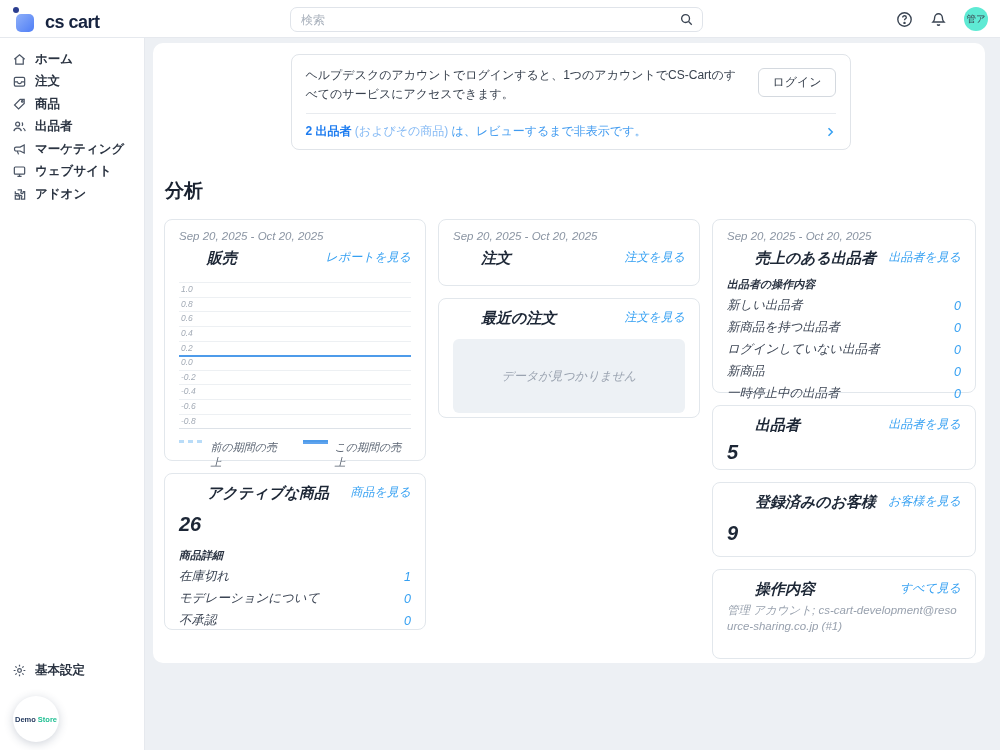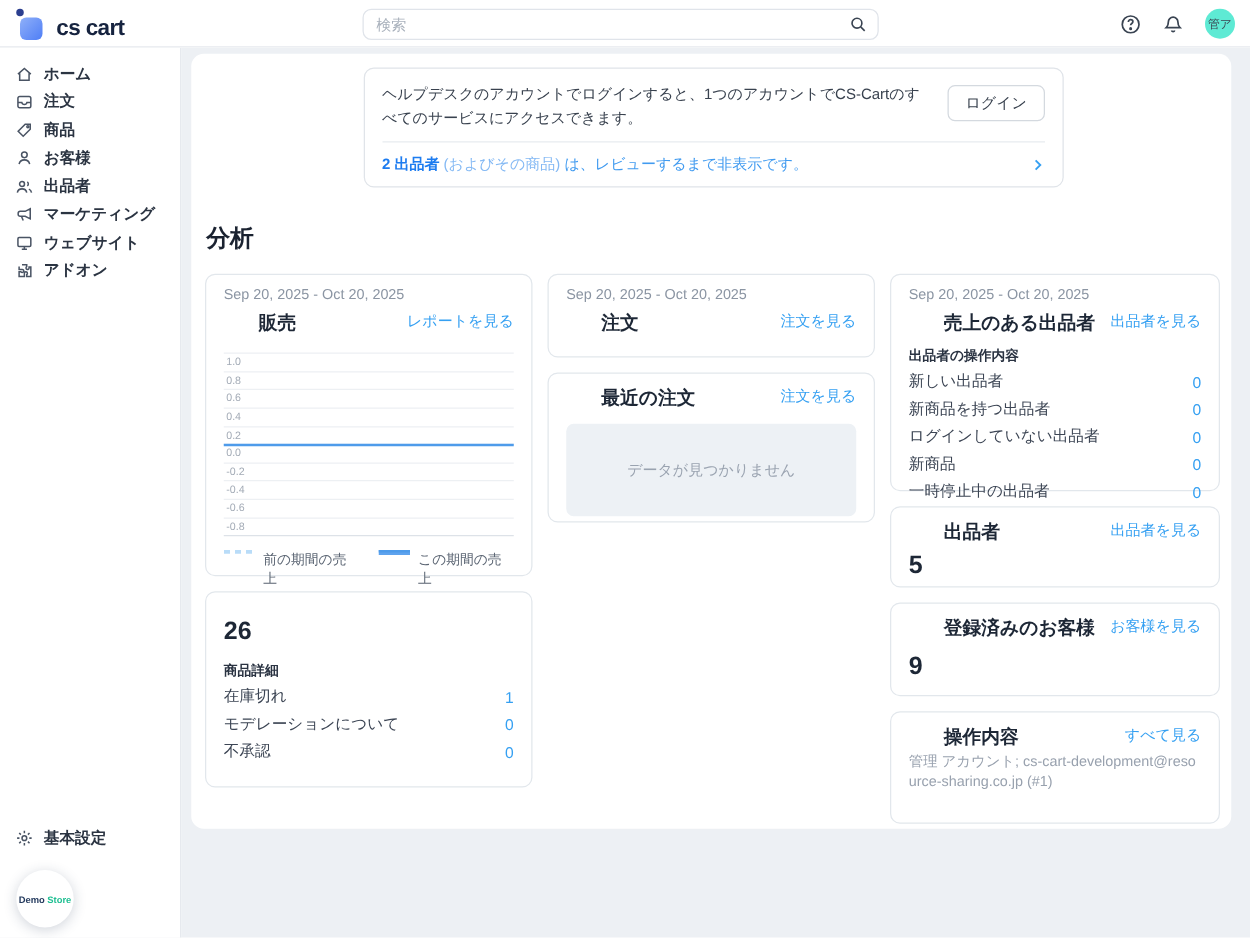--- a/index.html
+++ b/index.html
@@ -57,21 +57,21 @@
   .notif-link-row { display:flex; align-items:center; justify-content:space-between; padding-top:9px; cursor:pointer; }
   .notif-link { font-size:12px; }
   .notif-strong { color:#1d7cf0; font-weight:700; }
   .notif-muted { color:#84b9f4; }
   .notif-rest { color:#419bf0; }
 
   .section-title { margin-top:28px; margin-left:1px; font-size:19px; font-weight:700; color:#1a2230; }
 
   
   .grid { display:flex; gap:12px; margin-top:15px; }
-  .col { display:flex; flex-direction:column; gap:12px; }
+  .col { display:flex; flex-direction:column; gap:12px;font-style:italic; }
   .col1 { width:262px; } .col2 { width:262px; } .col3 { width:264px; }
   .card { background:#fff; border:1px solid #e2e7ec; border-radius:8px; padding:10px 14px; }
   .card-date { font-size:11.5px; color:#8b95a3; margin-bottom:7px; }
   .title-row { display:flex; align-items:flex-start; justify-content:space-between;margin-left:28px; }
   .card-title { font-size:15px; font-weight:700; color:#1d2736; }
   .card-link { font-size:12px; color:#35a0f2; text-decoration:none; cursor:pointer; white-space:nowrap; }
   .count { font-size:20px; font-weight:700; color:#1d2736; margin-top:10px; }
   .sub-head { font-size:11px; font-weight:700; color:#2a3342; margin-top:12px; }
   .stat-row { display:flex; justify-content:space-between; align-items:center; margin-top:5px; font-size:12.5px; }
   .stat-label { color:#3c4554; }
@@ -156,29 +156,20 @@
     <span class="nav-label">注文</span>
   </div>
   <div class="nav-item">
     <span class="nav-icon">
       <svg width="15" height="15" viewBox="0 0 16 16" fill="none" stroke="#4a5464" stroke-width="1.3">
         <path d="M8.7 2.5h4.3v4.3l-6 6-4.3-4.3z"></path>
           <circle cx="11" cy="4.7" r="0.9"></circle>
       </svg>
       </span>
     <span class="nav-label">商品</span>
-  </div>
-  <div class="nav-item">
-    <span class="nav-icon">
-      <svg width="15" height="15" viewBox="0 0 16 16" fill="none" stroke="#4a5464" stroke-width="1.3">
-        <circle cx="8" cy="5.2" r="2.4"></circle>
-          <path d="M3.5 13.2c.5-2.6 2.3-3.7 4.5-3.7s4 1.1 4.5 3.7"></path>
-      </svg>
-      </span>
-    <span class="nav-label">お客様</span>
   </div>
   <div class="nav-item">
     <span class="nav-icon">
       <svg width="15" height="15" viewBox="0 0 16 16" fill="none" stroke="#4a5464" stroke-width="1.3">
         <circle cx="6" cy="5.5" r="2.1"></circle>
           <path d="M2 13c.4-2.3 2-3.3 4-3.3s3.6 1 4 3.3"></path>
         <path d="M10.5 3.8a2.1 2.1 0 0 1 0 3.4M11.8 9.9c1.2.4 2 1.3 2.3 3.1"></path>
       </svg>
       </span>
     <span class="nav-label">出品者</span>
@@ -295,20 +286,24 @@
               <span>前の期間の売上</span>
             </span>
             <span class="legend-item">
               <span class="swatch-solid"></span>
               <span>この期間の売上</span>
             </span>
           </div>
         </div>
 
         <div class="card" style="height:157px">
+          <div class="title-row">
+            <span class="card-title">アクティブな商品</span>
+            <a class="card-link">商品を見る</a>
+          </div>
           <div class="count">26</div>
           <div class="sub-head">商品詳細</div>
           <div class="stat-row">
             <span class="stat-label">在庫切れ</span>
             <span class="stat-value">1</span>
           </div>
           <div class="stat-row">
             <span class="stat-label">モデレーションについて</span>
             <span class="stat-value">0</span>
           </div>

